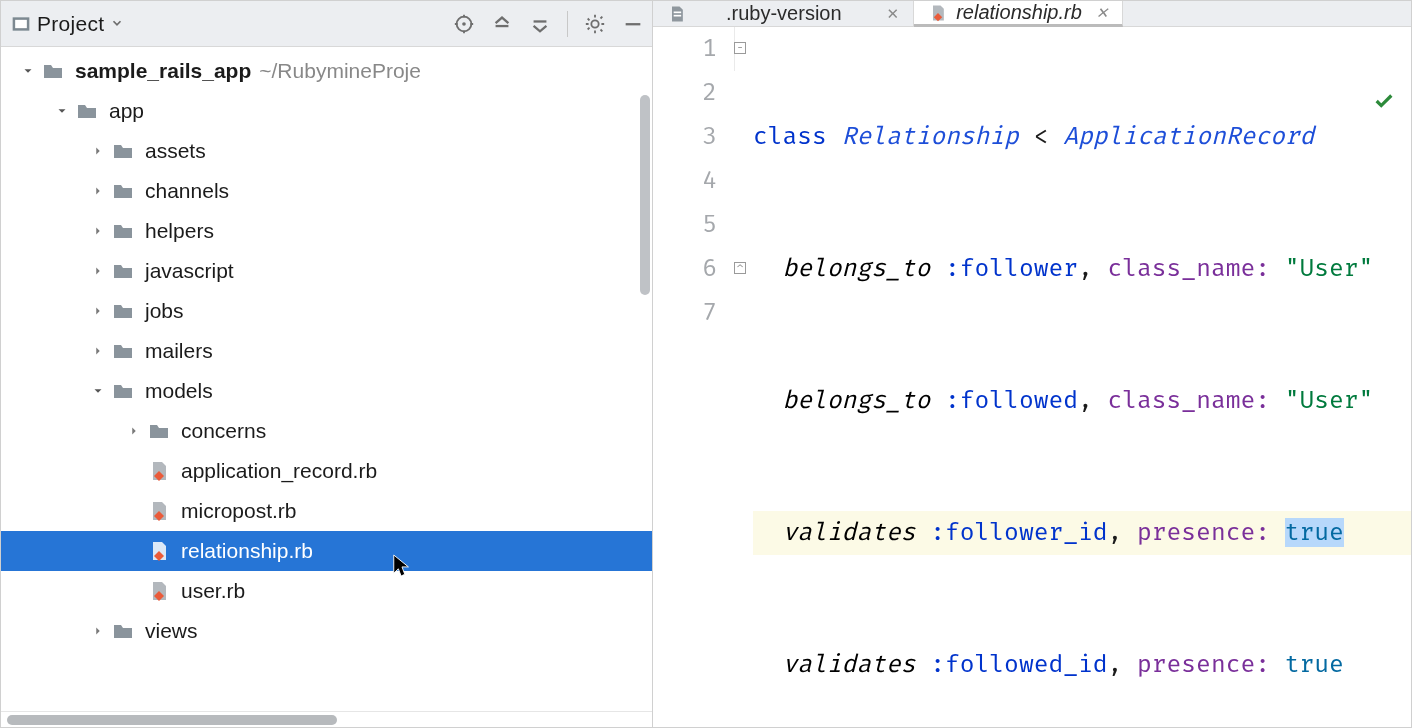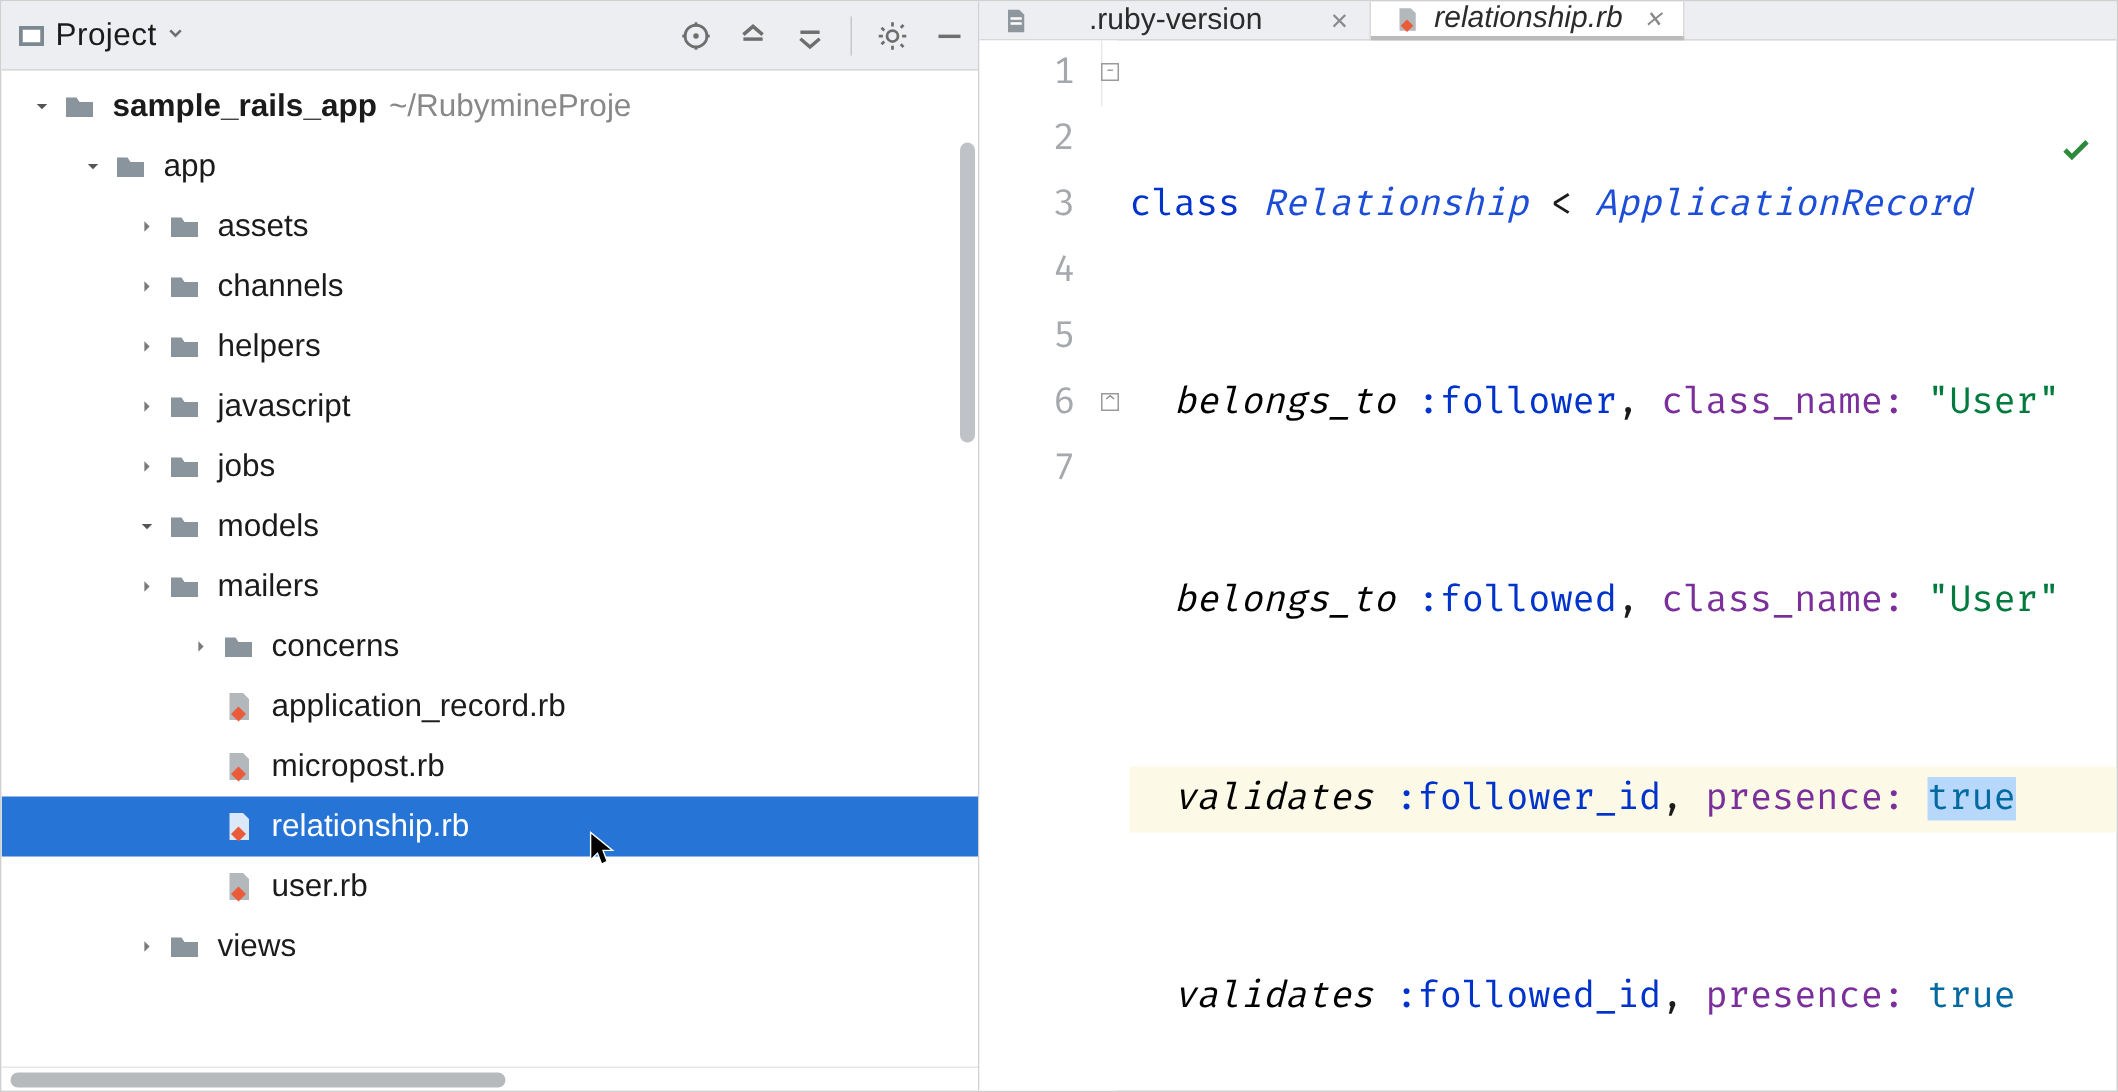--- a/index.html
+++ b/index.html
@@ -345,42 +345,42 @@
       <span class="icon">
           <svg viewBox="0 0 24 24">
             <path class="folder-body" d="M3 6h7l2 3h9v10H3z" fill="#8a949c"></path>
           </svg>
         </span>
       <span class="label">jobs</span>
     </div>
     <div class="row i2">
       <span class="chev">
           <svg viewBox="0 0 24 24">
+            <path d="M9 6l6 6-6 6" fill="#7a7a7a"></path>
+          </svg>
+        </span>
+      <span class="icon">
+          <svg viewBox="0 0 24 24">
+            <path class="folder-body" d="M3 6h7l2 3h9v10H3z" fill="#8a949c"></path>
+          </svg>
+        </span>
+      <span class="label">mailers</span>
+    </div>
+    <div class="row i2">
+      <span class="chev">
+          <svg viewBox="0 0 24 24">
             <path d="M6 9l6 6 6-6" fill="#555"></path>
           </svg>
         </span>
       <span class="icon">
           <svg viewBox="0 0 24 24">
             <path class="folder-body" d="M3 6h7l2 3h9v10H3z" fill="#8a949c"></path>
           </svg>
         </span>
       <span class="label">models</span>
-    </div>
-    <div class="row i2">
-      <span class="chev">
-          <svg viewBox="0 0 24 24">
-            <path d="M9 6l6 6-6 6" fill="#7a7a7a"></path>
-          </svg>
-        </span>
-      <span class="icon">
-          <svg viewBox="0 0 24 24">
-            <path class="folder-body" d="M3 6h7l2 3h9v10H3z" fill="#8a949c"></path>
-          </svg>
-        </span>
-      <span class="label">mailers</span>
     </div>
     <div class="row i3">
       <span class="chev">
           <svg viewBox="0 0 24 24">
             <path d="M9 6l6 6-6 6" fill="#7a7a7a"></path>
           </svg>
         </span>
       <span class="icon">
           <svg viewBox="0 0 24 24">
             <path class="folder-body" d="M3 6h7l2 3h9v10H3z" fill="#8a949c"></path>

